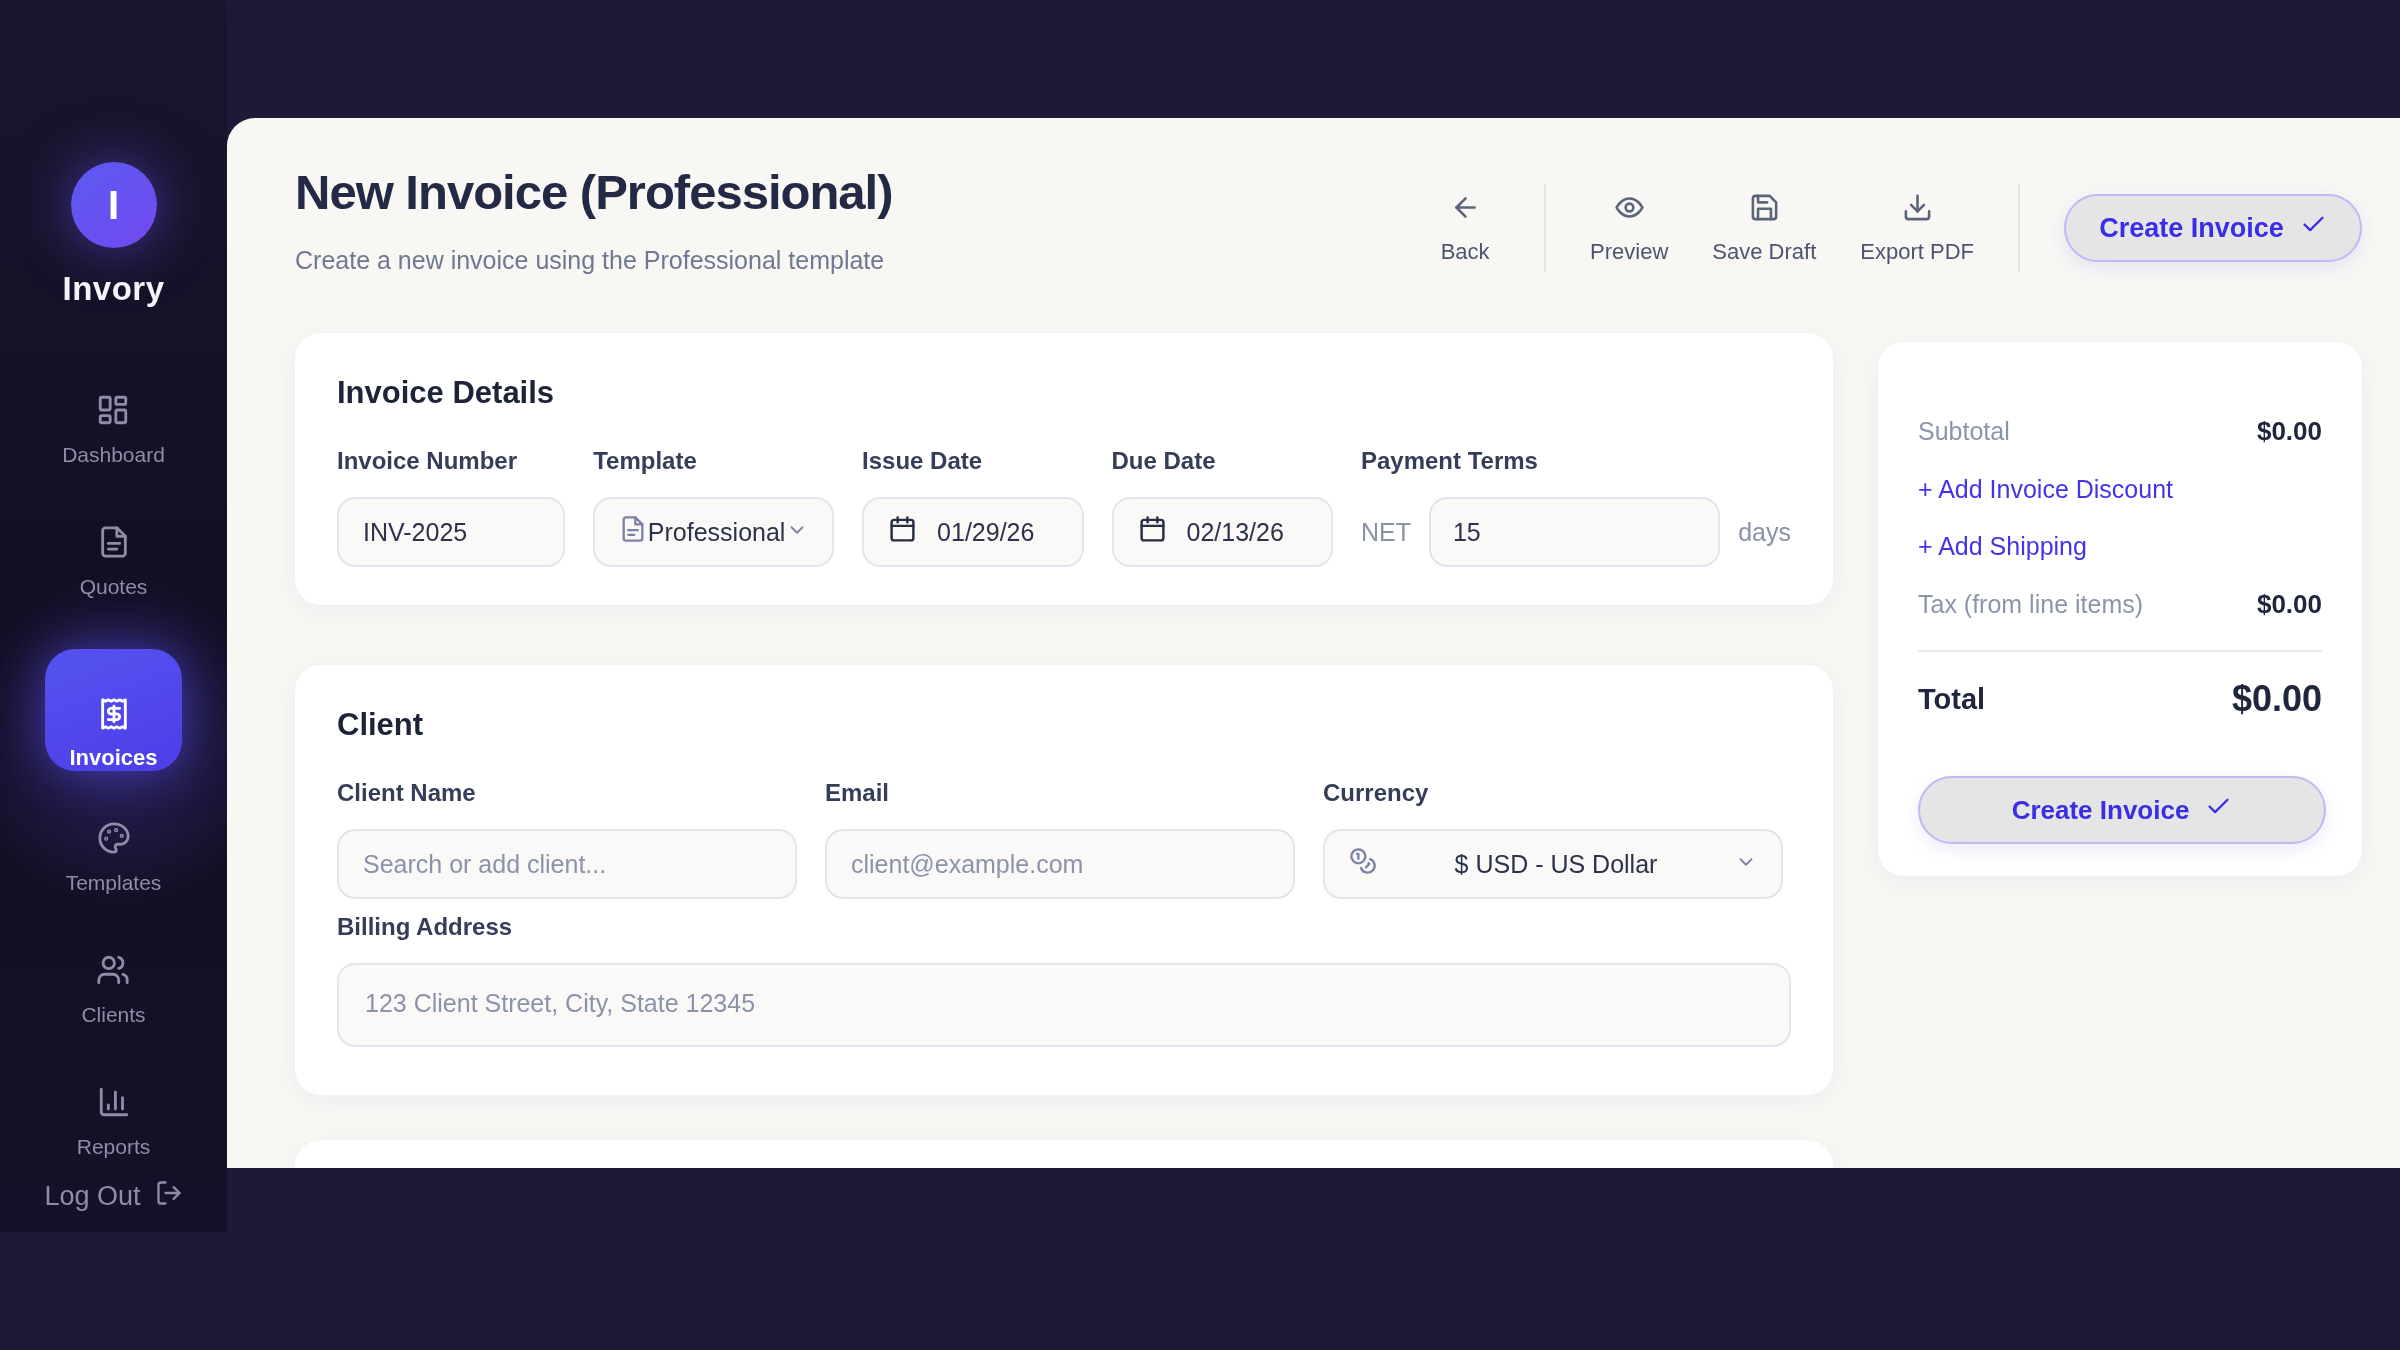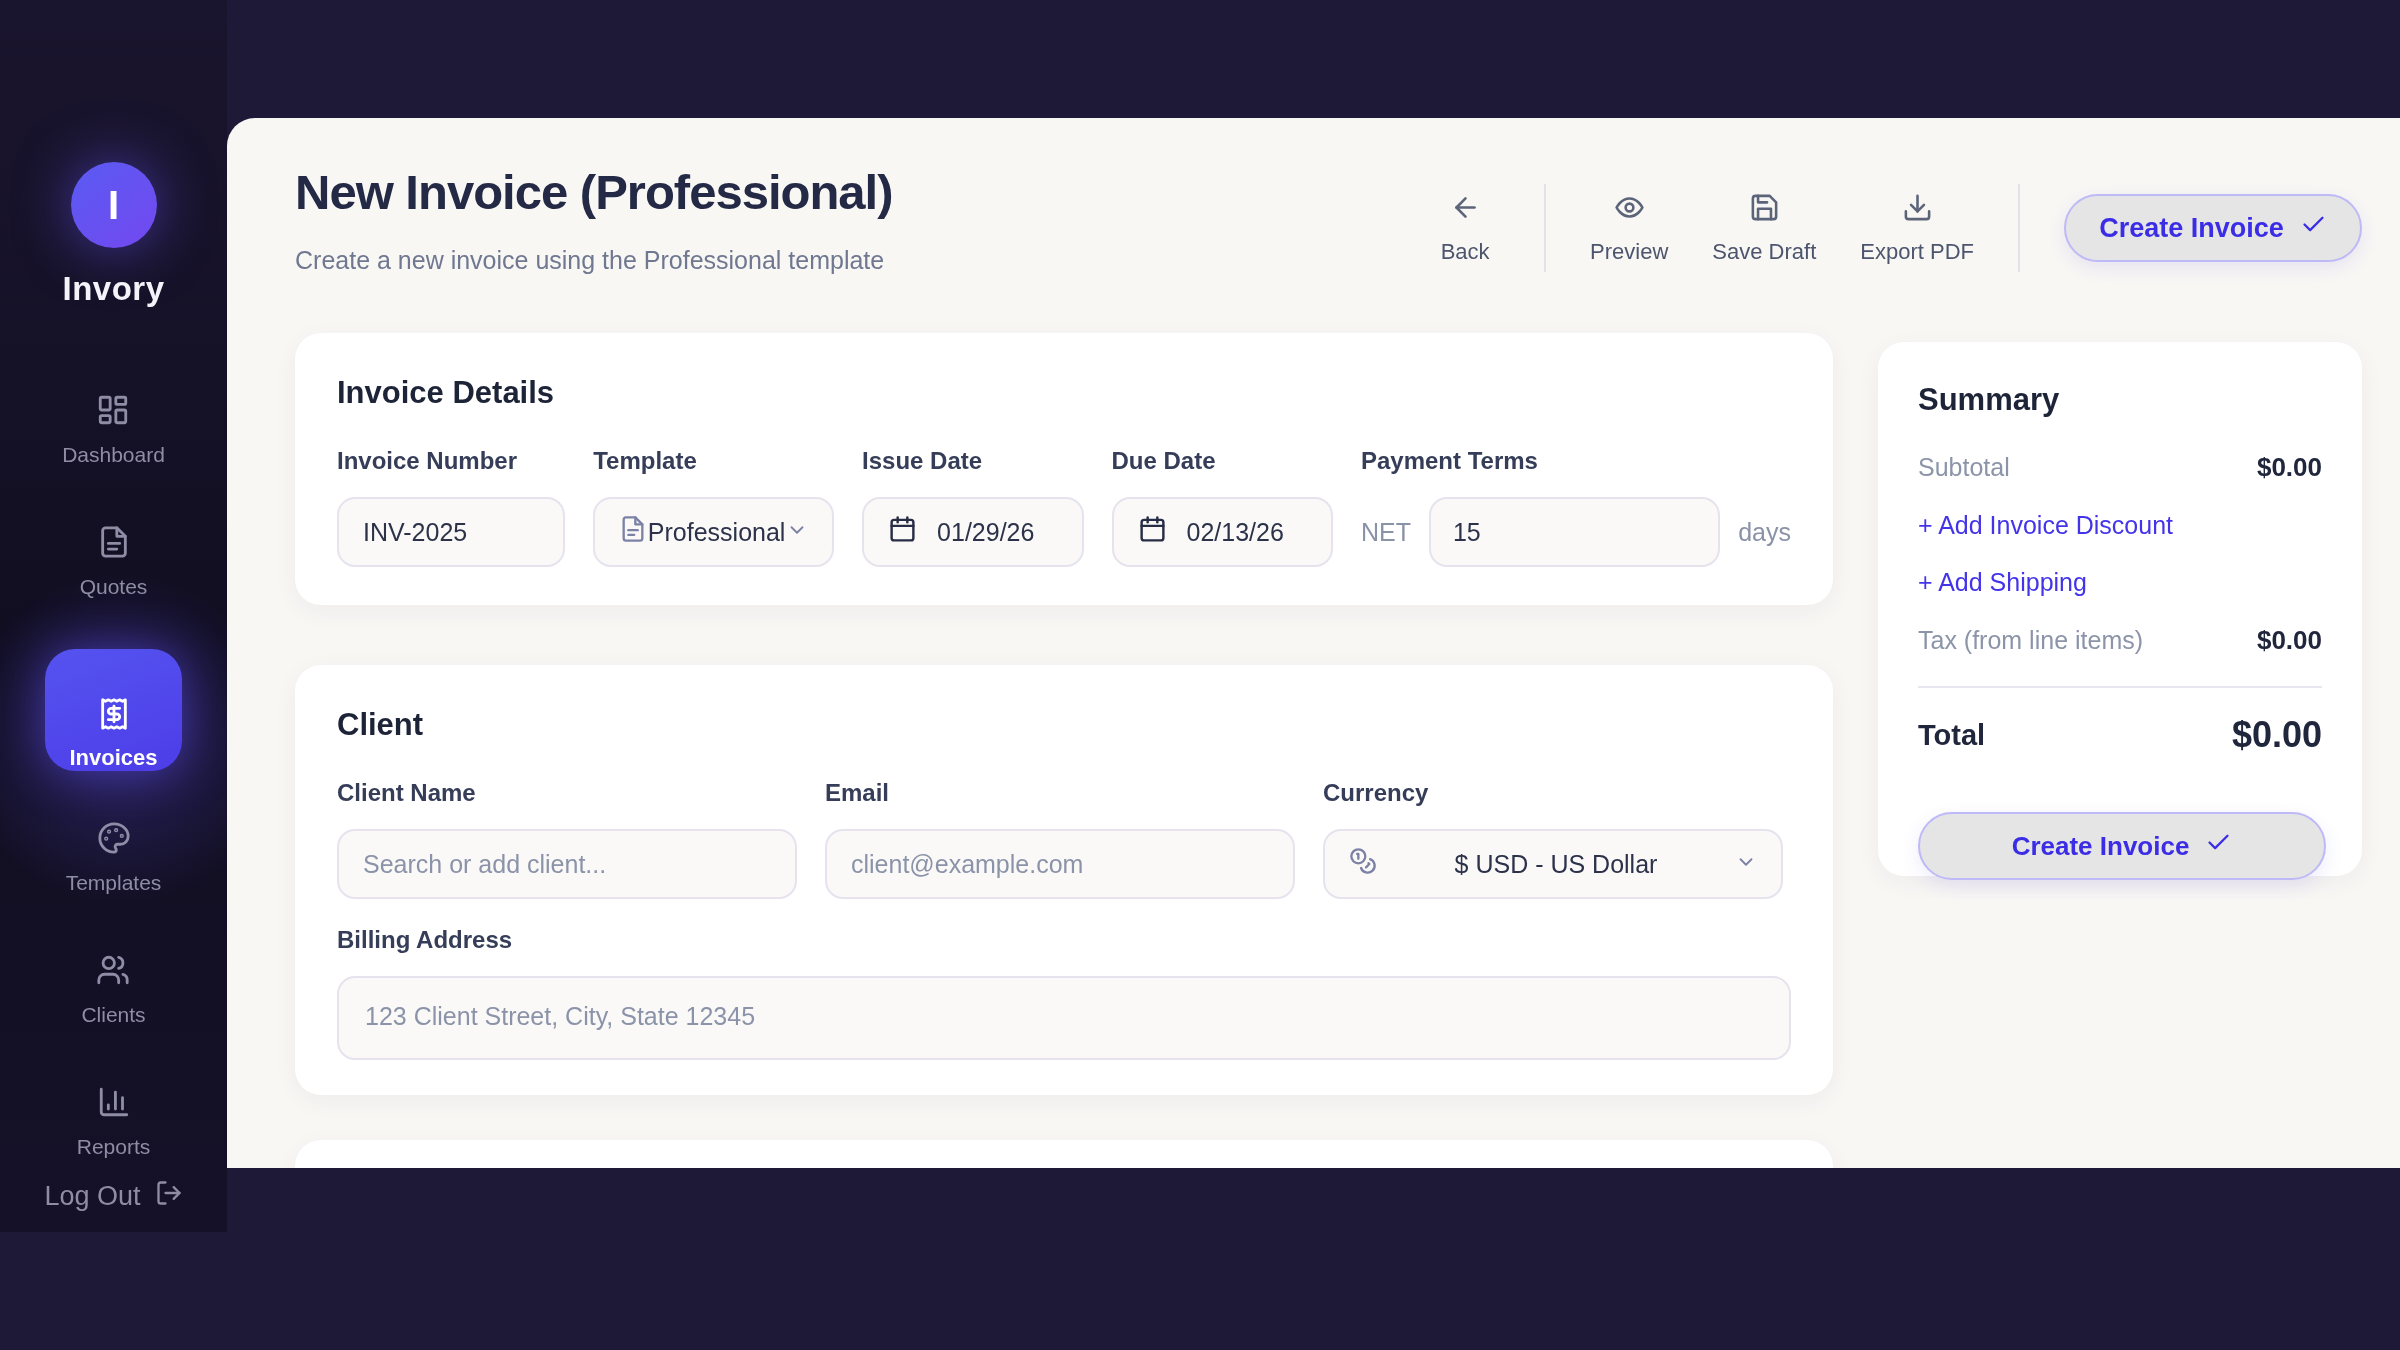--- a/index.html
+++ b/index.html
@@ -89,21 +89,21 @@
   .sel-text{flex:1;text-align:center;}
   .chev{color:#7c82a6;}
   .w270{width:270px;} .w285{width:285px;} .w262{width:262px;}
   .w460{width:460px;} .w470{width:470px;}
   .date-field{gap:20px;}
   .date-field svg{width:29px;height:29px;color:#272d45;}
   .pt-row{display:flex;align-items:center;gap:18px;}
   .pt-fix{font-size:25px;color:#8a92a8;}
   .pt-input{width:115px;padding:0 22px;}
   .addr-area{width:100%;height:84px;border-radius:18px;padding:24px 26px;resize:none;font-size:25px;margin-top:0;}
-  .addr-label{margin-top:27px;}
+  .addr-label{margin-top:14px;}
   
   .card-summary{left:1651px;top:224px;width:484px;height:534px;padding:40px;box-sizing:border-box;}
   .sum-row{display:flex;justify-content:space-between;align-items:center;}
   .sum-sub{margin-top:34px;}
   .sum-label{font-size:25px;color:#8c94a9;}
   .sum-val{font-size:26px;font-weight:600;color:#20263c;}
   .sum-link{margin-top:28px;font-size:25px;font-weight:500;color:#4334ea;cursor:pointer;}
   .sum-divider{height:2px;background:#e8e6ef;margin-top:30px;}
   .sum-total{margin-top:26px;}
   .tot-label{font-size:29px;font-weight:700;color:#20263c;}
@@ -357,21 +357,20 @@
     </div>
     <div class="flabel addr-label">Billing Address</div>
     <textarea class="control addr-area" placeholder="123 Client Street, City, State 12345" style=""></textarea>
   </div>
 
   <div class="card card-lineitems">
     <div class="card-h">Line Items</div>
   </div>
 
   <div class="card card-summary">
-    <div class="card-h">Summary</div>
     <div class="sum-row sum-sub">
       <span class="sum-label">Subtotal</span>
       <span class="sum-val">$0.00</span>
     </div>
     <div class="sum-link">+ Add Invoice Discount</div>
     <div class="sum-link">+ Add Shipping</div>
     <div class="sum-row" style="margin-top:28px;">
       <span class="sum-label">Tax (from line items)</span>
       <span class="sum-val">$0.00</span>
     </div>

